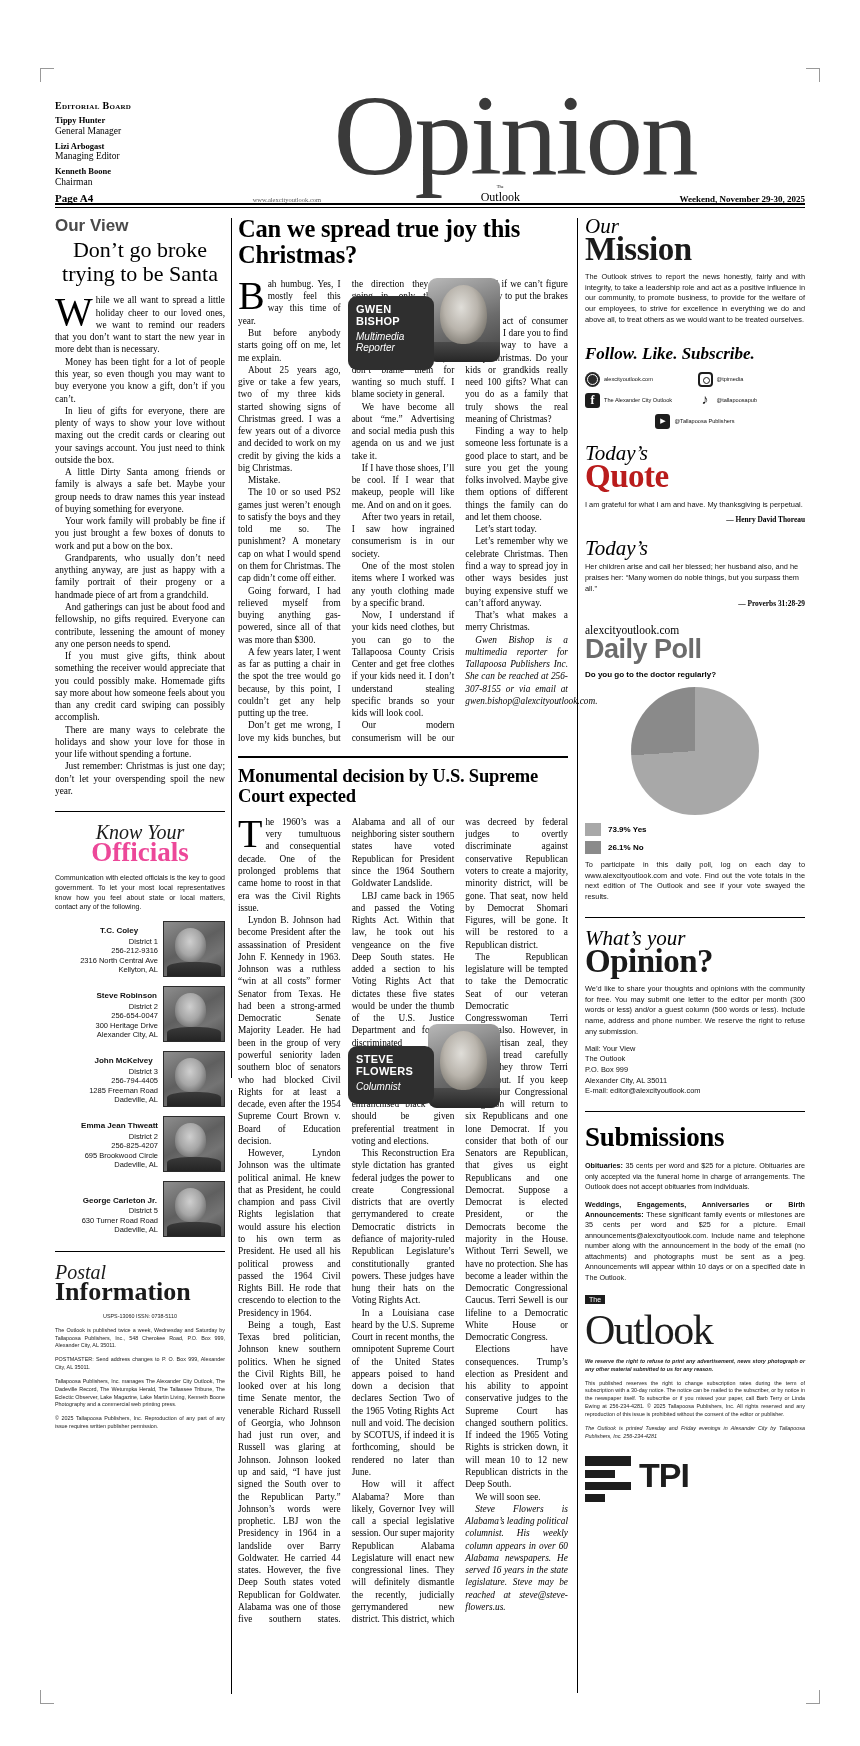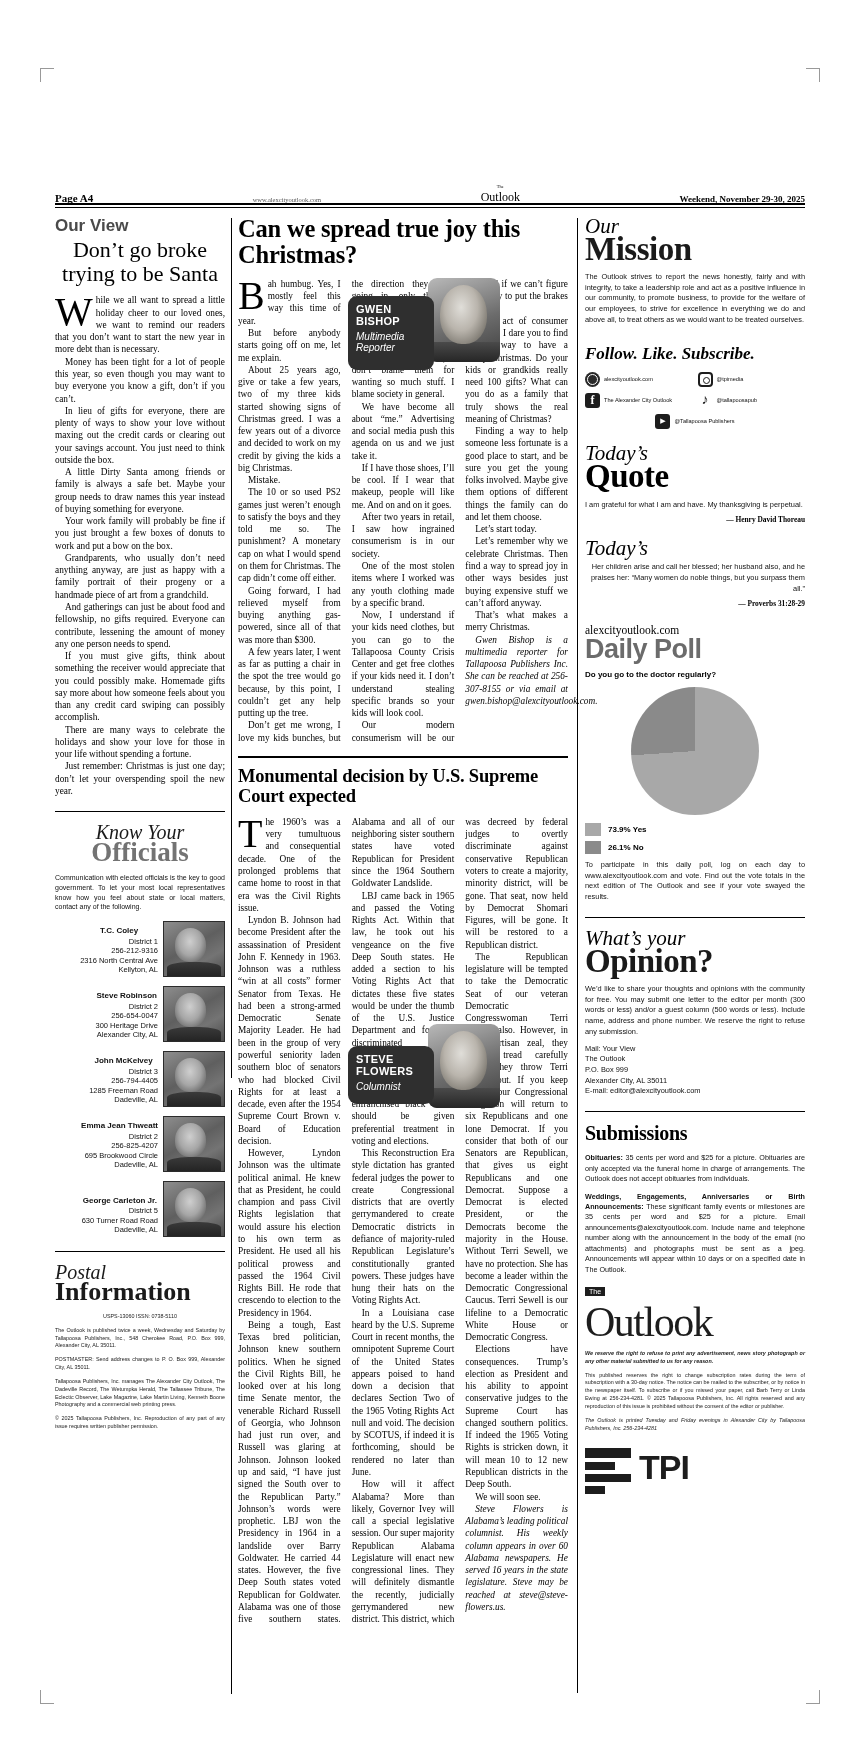--- a/index.html
+++ b/index.html
@@ -75,21 +75,21 @@
   }
 
   
   .sec-rule { border-top:1px solid #000; margin:14px 0 10px 0; }
   .kicker-it {
     font-family:"Liberation Serif", serif; font-style:italic;
     font-size:20px; color:#1a1a1a; text-align:center; line-height:1;
   }
   .kicker-bold {
     font-family:"Liberation Serif", serif; font-weight:bold;
-    font-size:27px; color:#737373; text-align:center; line-height:1; margin-top:-3px;
+    font-size:27px; color:#ec4899; text-align:center; line-height:1; margin-top:-3px;
   }
   .sans-small {
     font-family:"Liberation Sans", sans-serif; font-size:7px;
     line-height:1.38; text-align:justify; color:#111; margin-top:7px;
   }
   .official { display:flex; align-items:flex-end; justify-content:flex-end; gap:5px; margin-top:9px; }
   .official .info {
     font-family:"Liberation Sans", sans-serif; font-size:7.5px;
     line-height:1.28; text-align:right; color:#111; padding-bottom:2px;
   }
@@ -158,21 +158,21 @@
 
   
   .rail-it {
     font-family:"Liberation Serif", serif; font-style:italic;
     font-size:21px; line-height:1; margin-bottom:-4px;
   }
   .rail-bold {
     font-family:"Liberation Serif", serif; font-weight:bold;
     font-size:33px; line-height:1; color:#1a1a1a; letter-spacing:-.5px;
   }
-  .rail-bold.gray { color:#000000; }
+  .rail-bold.gray { color:#b91c1c; }
   .rail-body {
     font-family:"Liberation Sans", sans-serif; font-size:7.4px;
     line-height:1.45; text-align:justify; color:#111; margin-top:6px;
   }
   .follow-hed {
     font-family:"Liberation Serif", serif; font-style:italic;
     font-weight:bold; font-size:17px; margin:18px 0 8px 0;
   }
   .soc-row { display:flex; align-items:center; gap:5px; margin-bottom:6px; }
   .soc-item { display:flex; align-items:center; gap:4px; width:108px; }
@@ -229,21 +229,21 @@
   }
   .legend-row { display:flex; align-items:center; gap:7px; margin-bottom:5px; }
   .sw { width:16px; height:13px; }
   .sw.yes { background:#a8a8a8; }
   .sw.no { background:#8a8a8a; }
   .legend-lbl { font-family:"Liberation Sans", sans-serif; font-weight:bold; font-size:8px; }
 
   
   .subs-title {
     font-family:"Liberation Serif", serif; font-weight:bold;
-    font-size:20px; letter-spacing:-.3px; margin-top:6px;
+    font-size:27px; letter-spacing:-.3px; margin-top:6px;
   }
   .subs-body {
     font-family:"Liberation Sans", sans-serif; font-size:7.2px;
     line-height:1.45; text-align:justify; color:#111;
   }
   .subs-body p { margin:0 0 7px 0; }
   .subs-body b { font-weight:bold; }
 
   
   .outlook-logo { margin-top:12px; line-height:1; }
@@ -268,20 +268,32 @@
 </style>
 </head>
 <body>
 
 <div class="page">
   <div class="crop tl"></div>
   <div class="crop tr"></div>
   <div class="crop bl"></div>
   <div class="crop br"></div>
 
+  <div class="masthead">
+    <div class="edboard">
+      <div class="eb-title">Editorial Board</div>
+      <div class="eb-name">Tippy Hunter</div>
+      <div class="eb-role">General Manager</div>
+      <div class="eb-name">Lizi Arbogast</div>
+      <div class="eb-role">Managing Editor</div>
+      <div class="eb-name">Kenneth Boone</div>
+      <div class="eb-role">Chairman</div>
+    </div>
+    <div class="flag">Opinion</div>
+  </div>
 
   <div class="folio">
     <div class="folio-left">Page A4</div>
     <div class="folio-url">www.alexcityoutlook.com</div>
     <div class="folio-mid">
       <span class="the">The</span>
       <span class="outlook">Outlook</span>
     </div>
     <div class="folio-right">Weekend, November 29-30, 2025</div>
   </div>
@@ -479,21 +491,21 @@
         <span class="soc-lbl">@Tallapoosa Publishers</span>
       </div>
     </div>
 
     <div class="rail-it" style="margin-top:14px;">Today’s</div>
     <div class="rail-bold gray">Quote</div>
     <div class="quote-box">I am grateful for what I am and have. My thanksgiving is perpetual.</div>
     <div class="attrib">— Henry David Thoreau</div>
 
     <div class="rail-it" style="margin-top:14px;">Today’s</div>
-    <div class="quote-box" style="text-align:right;">Her children arise and call her blessed; her husband also, and he praises her: “Many women do noble things, but you surpass them all.”</div>
+    <div class="quote-box" style="text-align:left;">Her children arise and call her blessed; her husband also, and he praises her: “Many women do noble things, but you surpass them all.”</div>
     <div class="attrib">— Proverbs 31:28-29</div>
 
     <div class="poll-url" style="margin-top:16px;">alexcityoutlook.com</div>
     <div class="poll-title">Daily Poll</div>
     <div class="poll-q" style="text-align:left;">Do you go to the doctor regularly?</div>
     <div class="pie"></div>
     <div class="legend-row">
       <span class="sw yes"></span>
       <span class="legend-lbl">73.9% Yes</span>
     </div>

